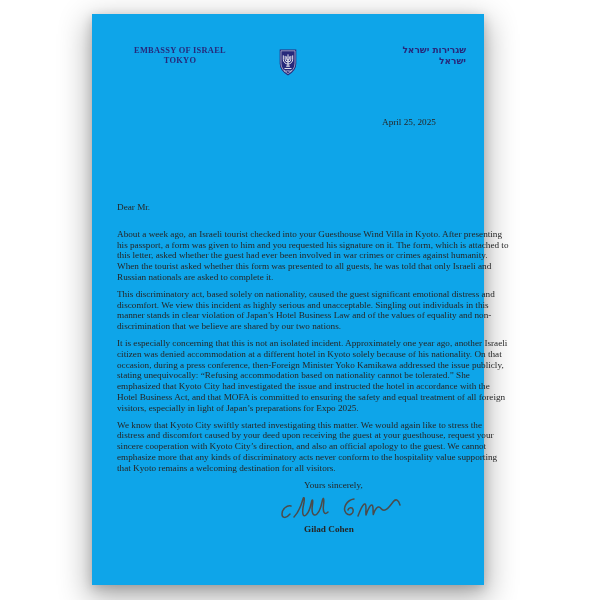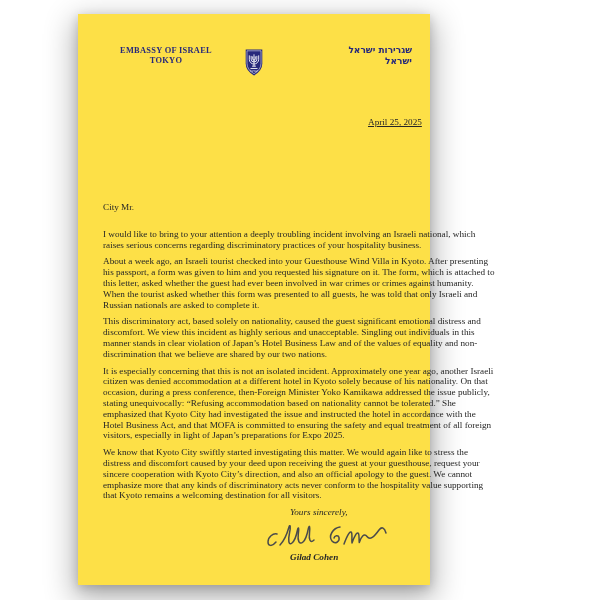--- a/index.html
+++ b/index.html
@@ -9,23 +9,23 @@
     background: #ffffff;
     font-family: "Liberation Serif", serif;
   }
   .canvas {
     position: relative;
     width: 600px; height: 600px;
     background: #ffffff;
   }
   .page {
     position: absolute;
-    left: 78px; top: 14px;
-    width: 352px; height: 571px;
-    background: #fde047;
+    left: 92px; top: 14px;
+    width: 392px; height: 571px;
+    background: #0ea5e9;
     box-shadow: 0 10px 28px 4px rgba(0,0,0,0.30), 0 3px 10px rgba(0,0,0,0.18);
   }
   
   .letterhead {
     position: absolute;
     left: 0; top: 31px;
     width: 100%; height: 62px;
   }
   .lh-en {
     position: absolute; left: 30px; top: 1px; width: 116px;
@@ -59,38 +59,36 @@
     font-style: italic;
     font-weight: bold;
     font-size: 12.5px;
   }
   
   .date {
     position: absolute;
     left: 290px; top: 103px;
     font-size: 9.2px;
     color: var(--ink, #262626);
-    text-decoration: underline;
   }
   
   .letter-body {
     position: absolute;
     left: 25px; top: 188px;
     width: 394px;
     font-size: 9.2px;
     line-height: 10.8px;
     color: var(--ink, #262626);
   }
   .letter-body p { margin: 0 0 6px 0; }
   .letter-body p.salutation { margin-bottom: 16px; }
   
   .closing {
     margin-left: 187px;
     margin-top: 3px;
-    font-style: italic;
   }
   .closing .phrase { white-space: nowrap; }
   .closing svg.sig {
     display: block;
     width: 126px; height: 30px;
     margin: 3px 0 1px -26px;
   }
   .closing .signer { font-weight: bold; white-space: nowrap; }
 </style>
 </head>
@@ -124,22 +122,21 @@
       <div class="lh-he">
         <div>שגרירות ישראל</div>
         <div>ישראל</div>
       </div>
     </div>
 
 
     <div class="date">April 25, 2025</div>
 
     <div class="letter-body">
-      <p class="salutation">City Mr.</p>
-      <p>I would like to bring to your attention a deeply troubling incident involving an Israeli national, which raises serious concerns regarding discriminatory practices of your hospitality business.</p>
+      <p class="salutation">Dear Mr.</p>
       <p>About a week ago, an Israeli tourist checked into your Guesthouse Wind Villa in Kyoto. After presenting his passport, a form was given to him and you requested his signature on it. The form, which is attached to this letter, asked whether the guest had ever been involved in war crimes or crimes against humanity. When the tourist asked whether this form was presented to all guests, he was told that only Israeli and Russian nationals are asked to complete it.</p>
       <p>This discriminatory act, based solely on nationality, caused the guest significant emotional distress and discomfort. We view this incident as highly serious and unacceptable. Singling out individuals in this manner stands in clear violation of Japan’s Hotel Business Law and of the values of equality and non-discrimination that we believe are shared by our two nations.</p>
       <p>It is especially concerning that this is not an isolated incident. Approximately one year ago, another Israeli citizen was denied accommodation at a different hotel in Kyoto solely because of his nationality. On that occasion, during a press conference, then-Foreign Minister Yoko Kamikawa addressed the issue publicly, stating unequivocally: “Refusing accommodation based on nationality cannot be tolerated.” She emphasized that Kyoto City had investigated the issue and instructed the hotel in accordance with the Hotel Business Act, and that MOFA is committed to ensuring the safety and equal treatment of all foreign visitors, especially in light of Japan’s preparations for Expo 2025.</p>
       <p>We know that Kyoto City swiftly started investigating this matter. We would again like to stress the distress and discomfort caused by your deed upon receiving the guest at your guesthouse, request your sincere cooperation with Kyoto City’s direction, and also an official apology to the guest. We cannot emphasize more that any kinds of discriminatory acts never conform to the hospitality value supporting that Kyoto remains a welcoming destination for all visitors.</p>
 
       <div class="closing">
         <div class="phrase">Yours sincerely,</div>
         <svg class="sig" viewBox="0 0 126 30" xmlns="http://www.w3.org/2000/svg">
           <g stroke="#4b4b4b" stroke-width="1.5" fill="none" stroke-linecap="round" stroke-linejoin="round">
             <path d="M12,21 C8,26 4,25 4,21 C4,16 9,12 13,13"></path>

